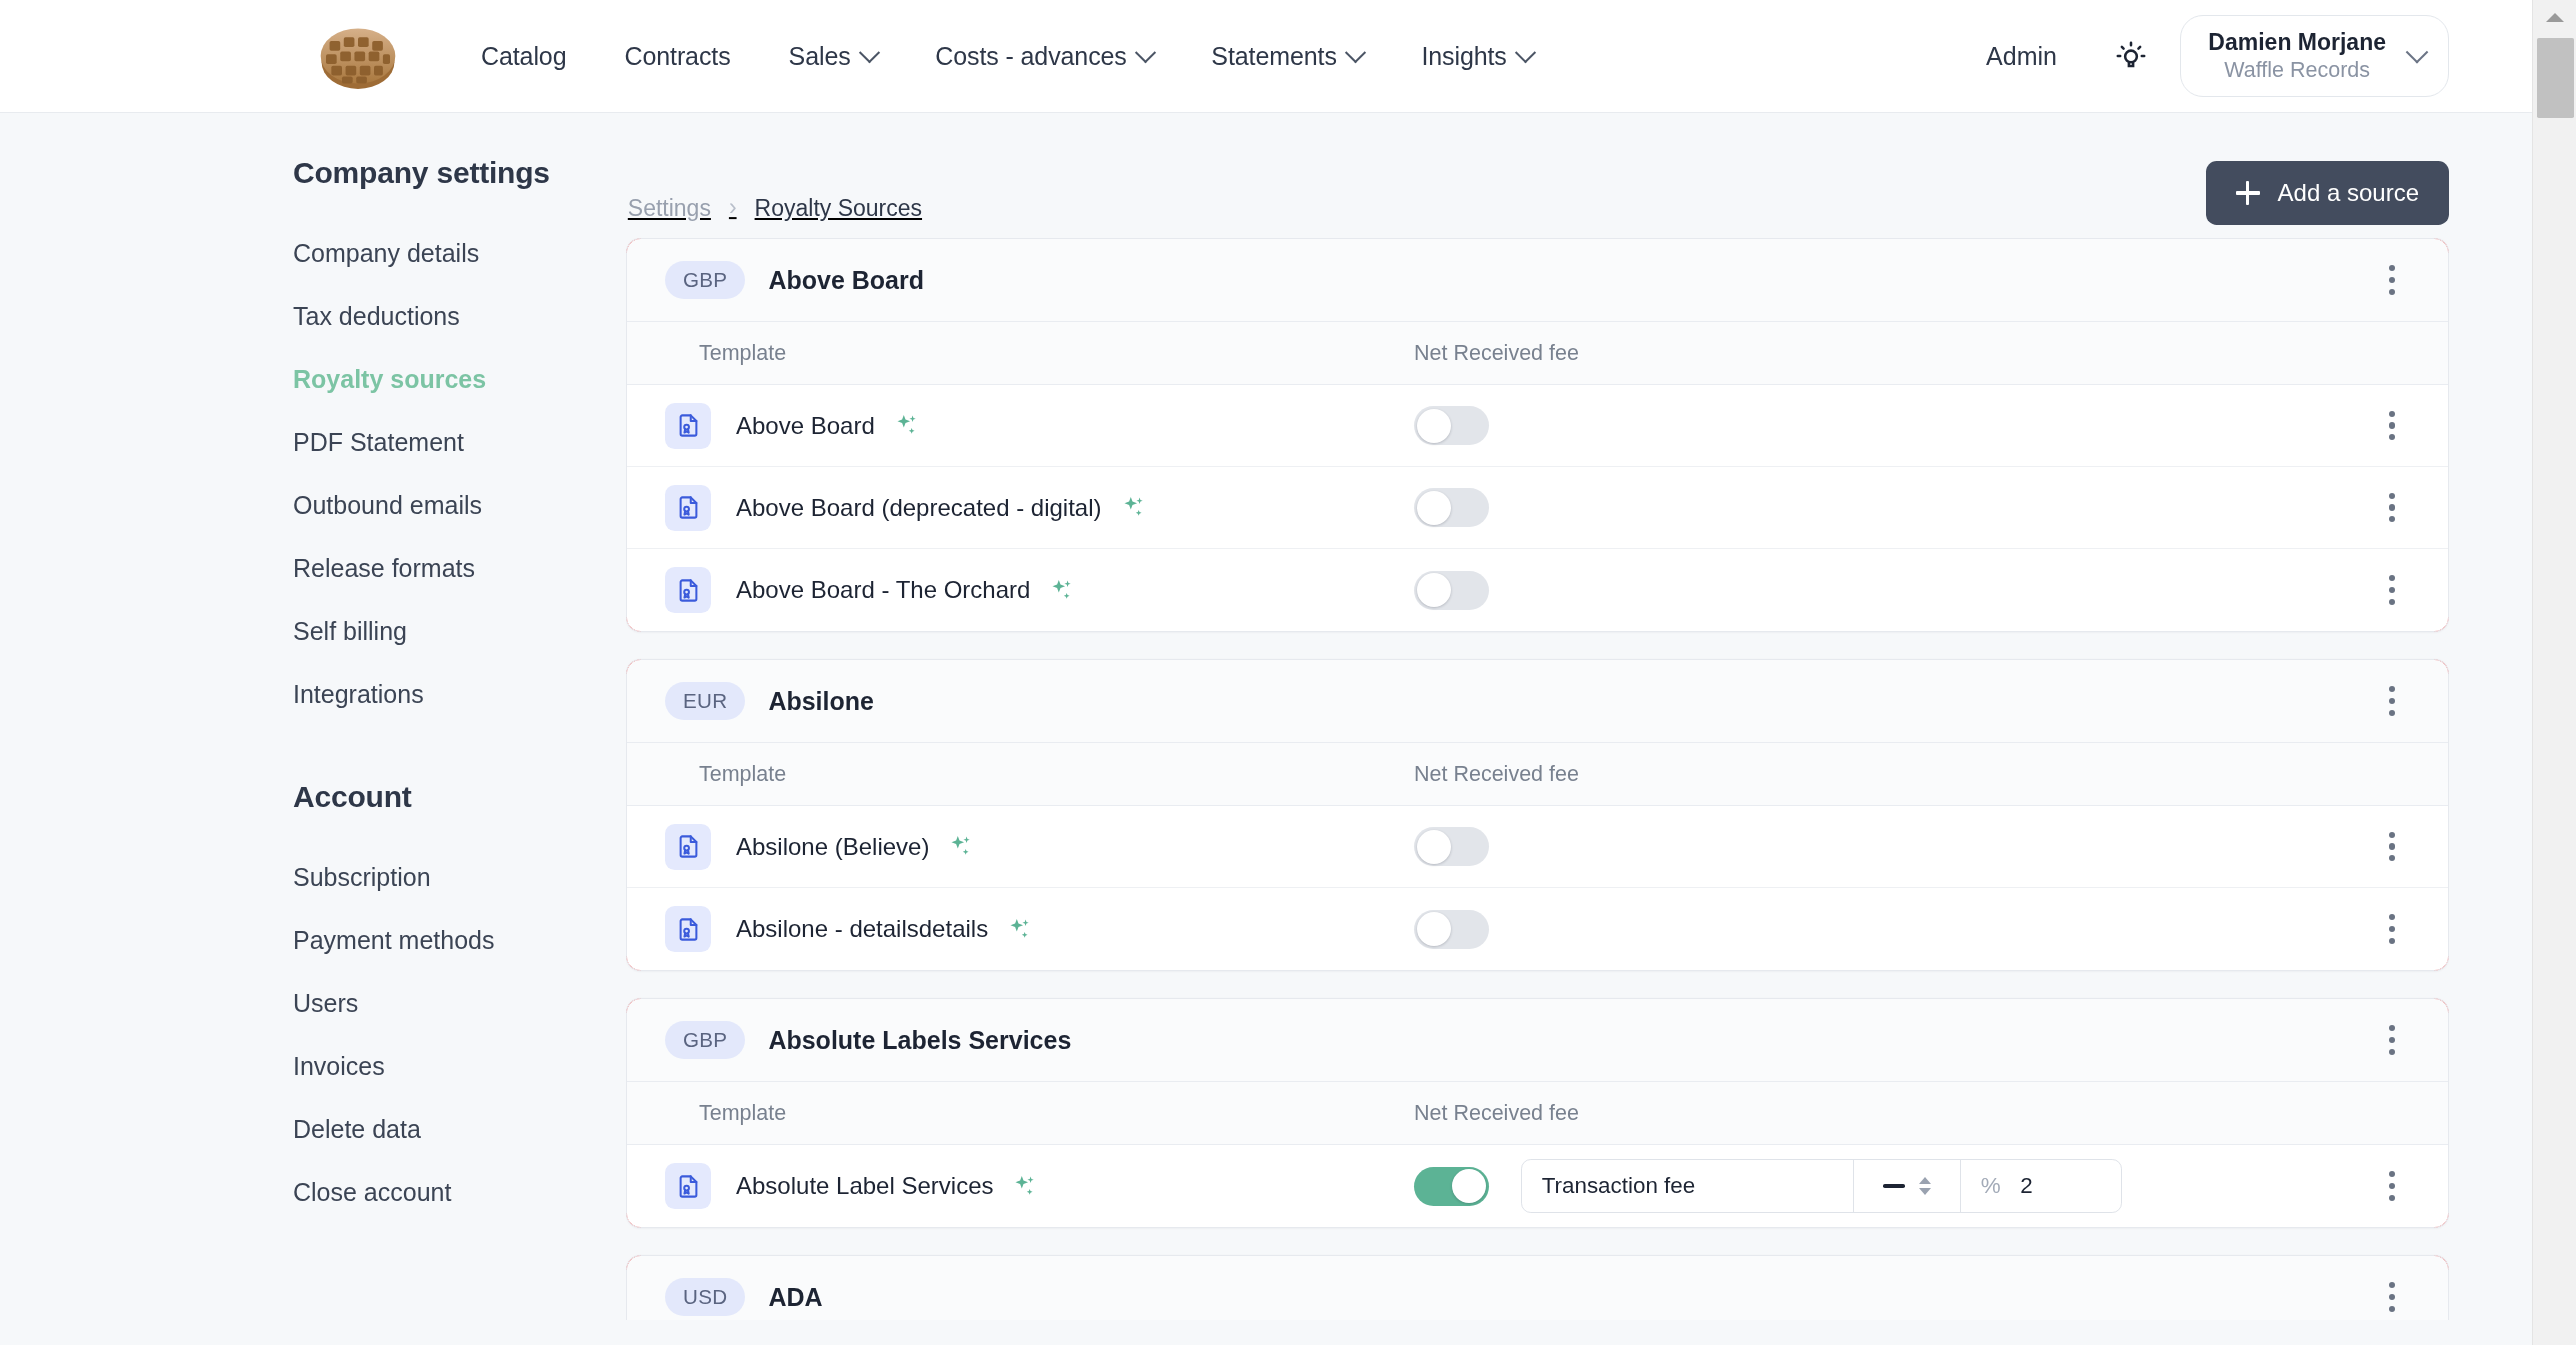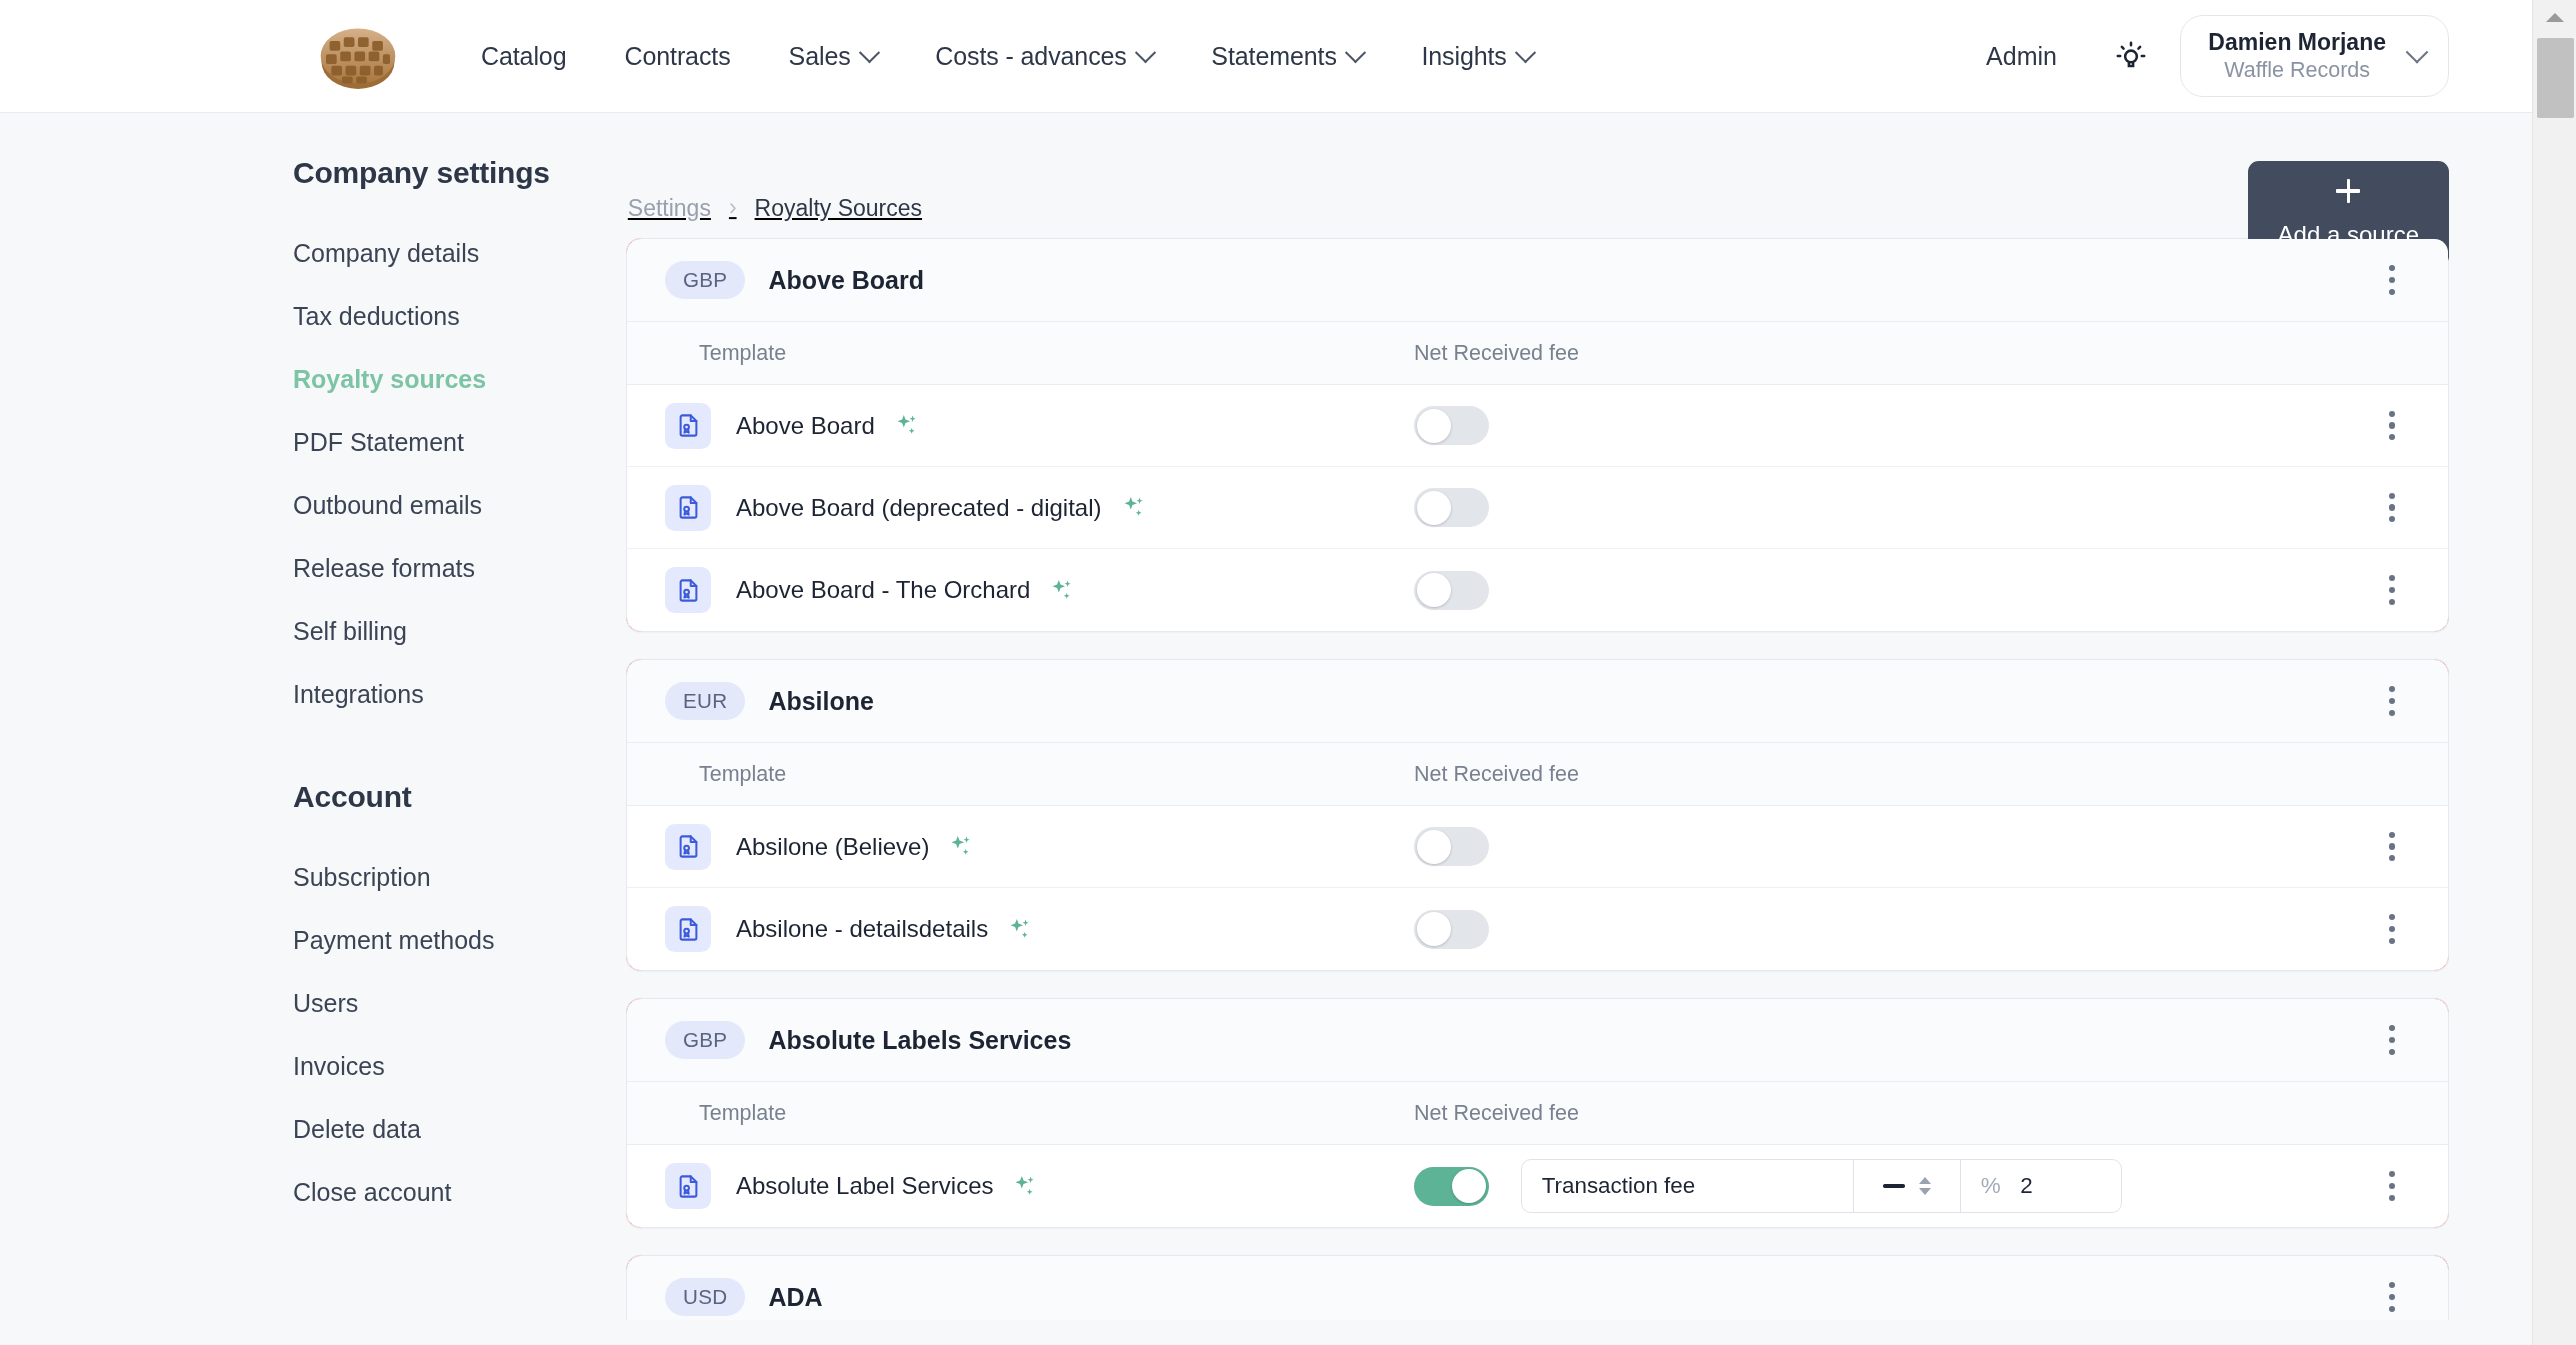--- a/index.html
+++ b/index.html
@@ -209,21 +209,20 @@
     gap: 18px;
     background: #434c5e;
     color: #ffffff;
     border: none;
     border-radius: 10.7px;
     padding: 18px 30px;
     font-size: 24px;
     font-family: "Liberation Sans", sans-serif;
     cursor: pointer;
     white-space: nowrap;
-    flex-direction: column;
   }
   .plus {
     position: relative;
     width: 24px; height: 24px;
     display: inline-block;
   }
   .plus::before, .plus::after {
     content: "";
     position: absolute;
     background: #fff;

